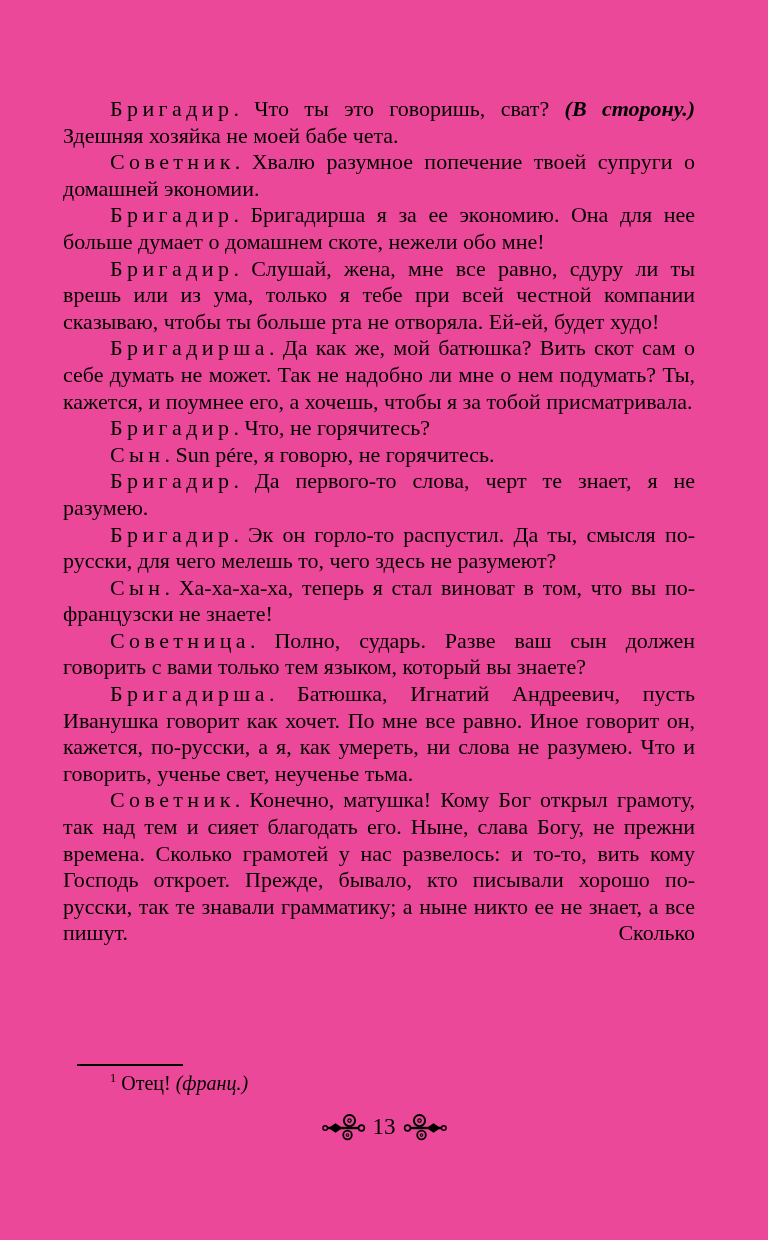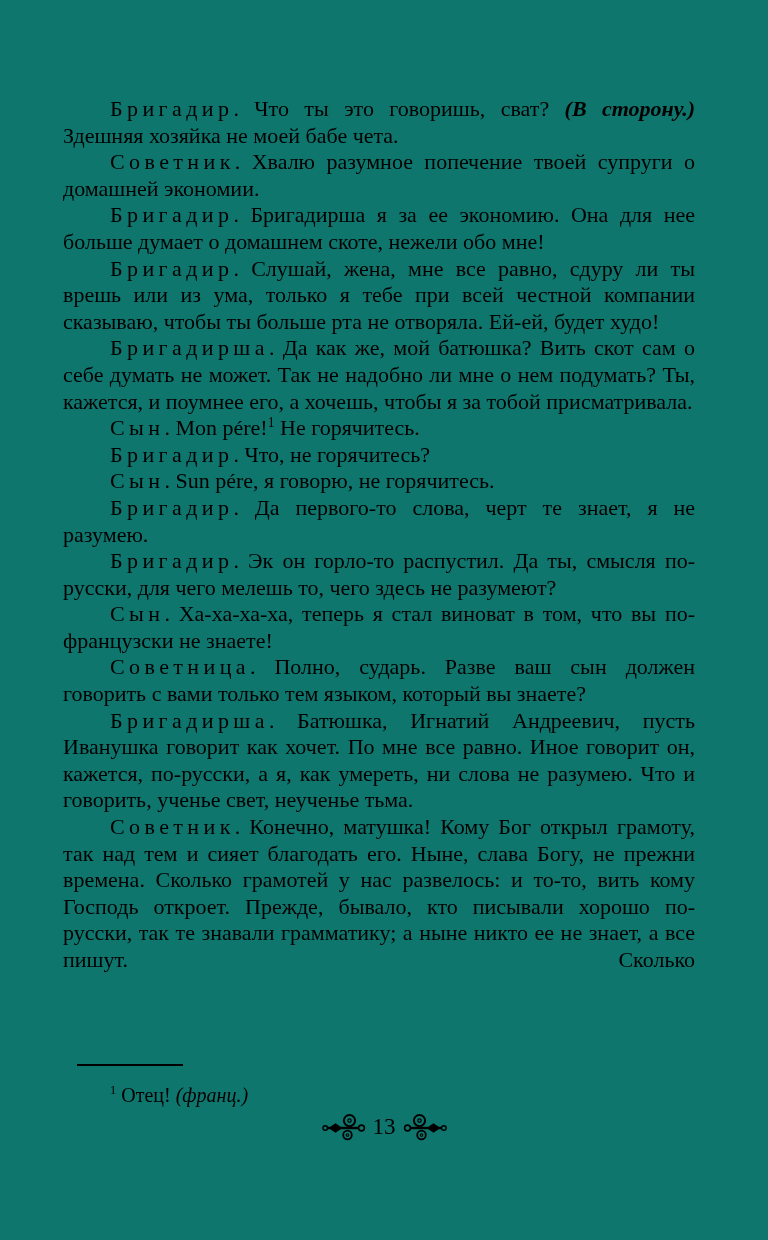--- a/index.html
+++ b/index.html
@@ -11,21 +11,21 @@
     width: 768px;
     height: 1240px;
     position: relative;
     overflow: hidden;
     color: #000000;
     font-family: "Liberation Serif", serif;
   }
   .book-page {
     position: absolute;
     inset: 0;
-    background: #0f766e;
+    background: #ec4899;
   }
   .main-text {
     position: absolute;
     top: 96px;
     left: 63px;
     width: 632px;
     height: 968px;
     overflow: hidden;
     font-size: 22px;
     line-height: 26.6px;
@@ -57,21 +57,21 @@
     left: 63px;
     width: 632px;
   }
   .fn-rule {
     margin-left: 14px;
     width: 106px;
     height: 0;
     border-top: 2px solid #000000;
   }
   .fn-text {
-    margin: 17px 0 0 0;
+    margin: 5px 0 0 0;
     font-size: 20px;
     line-height: 25px;
     text-indent: 47px;
   }
   .fn-lang {
     font-style: italic;
   }
   .page-footer {
     position: absolute;
     top: 1112px;
@@ -97,21 +97,20 @@
 <body>
 
 <div class="book-page">
 
   <div class="main-text">
       <p class="para"><span class="speaker">Бригадир</span><span>. Что ты это говоришь, сват? </span><span class="stage">(В сторону.)</span><span> Здешняя хозяйка не моей бабе чета.</span></p>
       <p class="para"><span class="speaker">Советник</span><span>. Хвалю разумное попечение твоей супруги о домашней экономии.</span></p>
       <p class="para"><span class="speaker">Бригадир</span><span>. Бригадирша я за ее экономию. Она для нее больше думает о домашнем скоте, нежели обо мне!</span></p>
       <p class="para"><span class="speaker">Бригадир</span><span>. Слушай, жена, мне все равно, сдуру ли ты врешь или из ума, только я тебе при всей честной компании сказываю, чтобы ты больше рта не отворяла. Ей-ей, будет худо!</span></p>
       <p class="para"><span class="speaker">Бригадирша</span><span>. Да как же, мой батюшка? Вить скот сам о себе думать не может. Так не надобно ли мне о нем подумать? Ты, кажется, и поумнее его, а хочешь, чтобы я за тобой присматривала.</span></p>
-      <p class="para"><span class="speaker">Сын</span><span>. Mon pére!</span><sup class="fnref">1</sup><span> Не горячитесь.</span></p>
       <p class="para"><span class="speaker">Бригадир</span><span>. Что, не горячитесь?</span></p>
       <p class="para"><span class="speaker">Сын</span><span>. Sun pére, я говорю, не горячитесь.</span></p>
       <p class="para"><span class="speaker">Бригадир</span><span>. Да первого-то слова, черт те знает, я не разумею.</span></p>
       <p class="para"><span class="speaker">Бригадир</span><span>. Эк он горло-то распустил. Да ты, смысля по-русски, для чего мелешь то, чего здесь не разумеют?</span></p>
       <p class="para"><span class="speaker">Сын</span><span>. Ха-ха-ха-ха, теперь я стал виноват в том, что вы по-французски не знаете!</span></p>
       <p class="para"><span class="speaker">Советница</span><span>. Полно, сударь. Разве ваш сын должен говорить с вами только тем языком, который вы знаете?</span></p>
       <p class="para"><span class="speaker">Бригадирша</span><span>. Батюшка, Игнатий Андреевич, пусть Иванушка говорит как хочет. По мне все равно. Иное говорит он, кажется, по-русски, а я, как умереть, ни слова не разумею. Что и говорить, ученье свет, неученье тьма.</span></p>
       <p class="para continues"><span class="speaker">Советник</span><span>. Конечно, матушка! Кому Бог открыл грамоту, так над тем и сияет благодать его. Ныне, слава Богу, не прежни времена. Сколько грамотей у нас развелось: и то-то, вить кому Господь откроет. Прежде, бывало, кто писывали хорошо по-русски, так те знавали грамматику; а ныне никто ее не знает, а все пишут. Сколько</span></p>
     </div>
 

